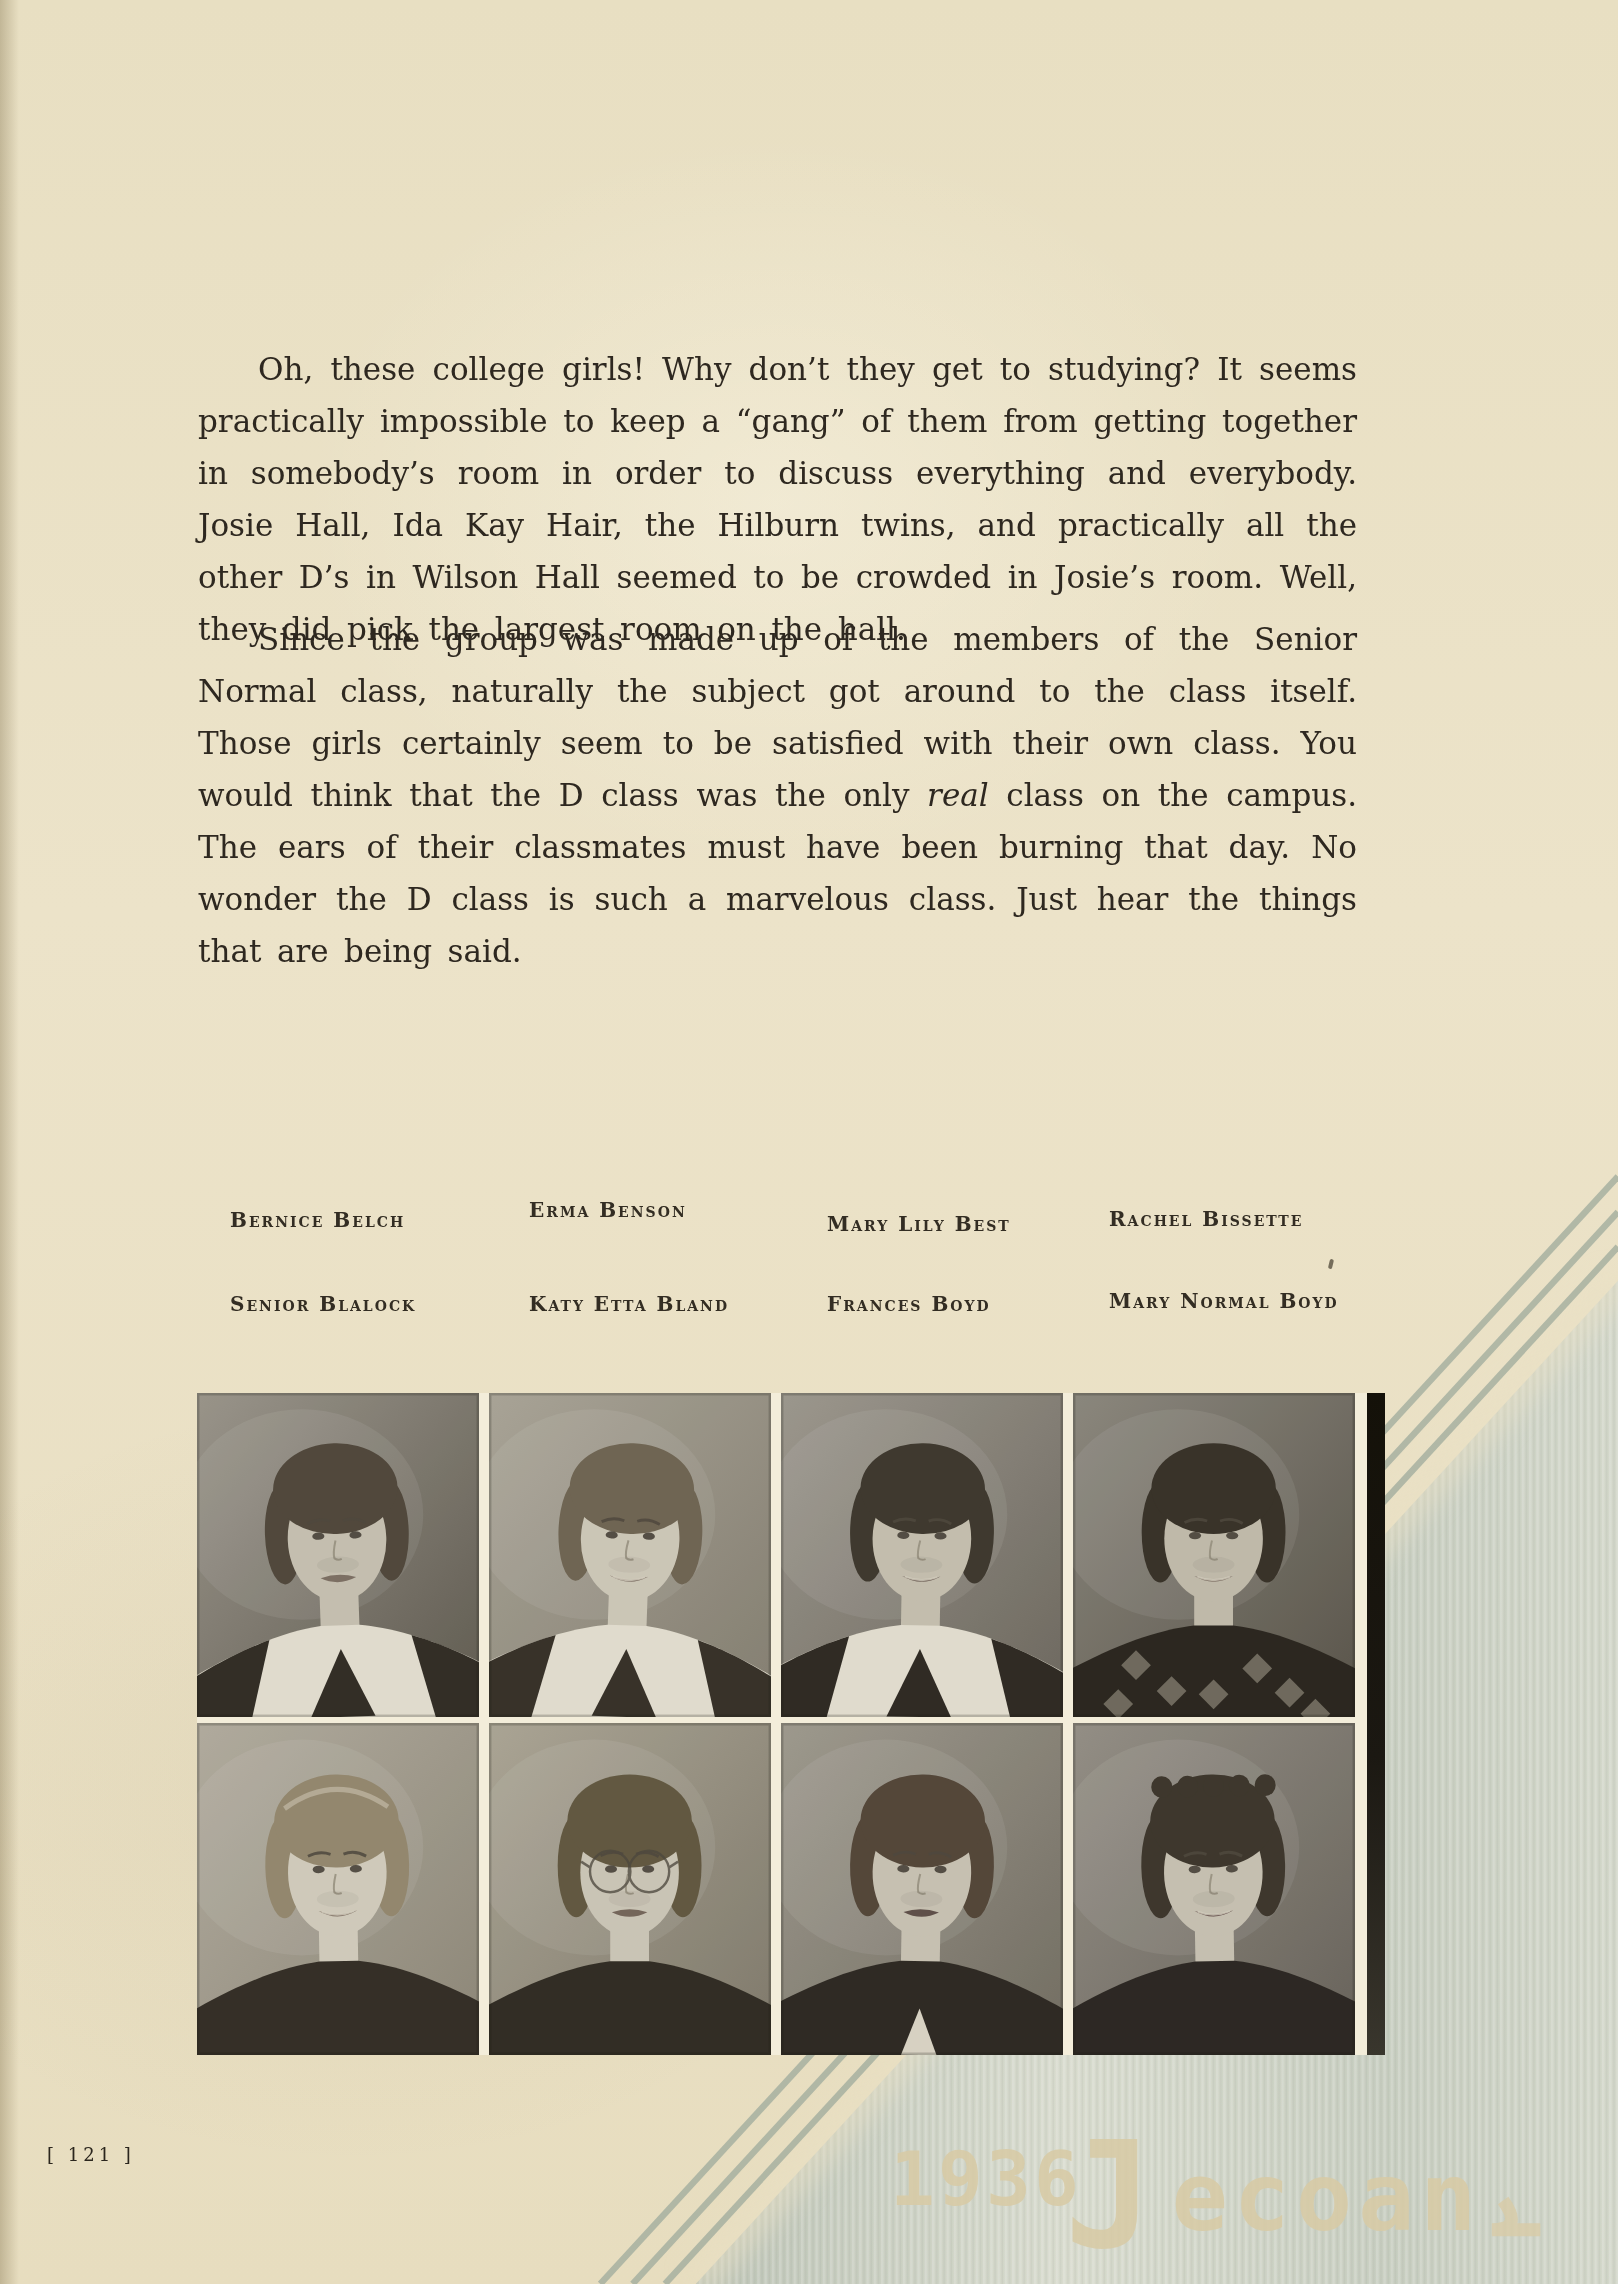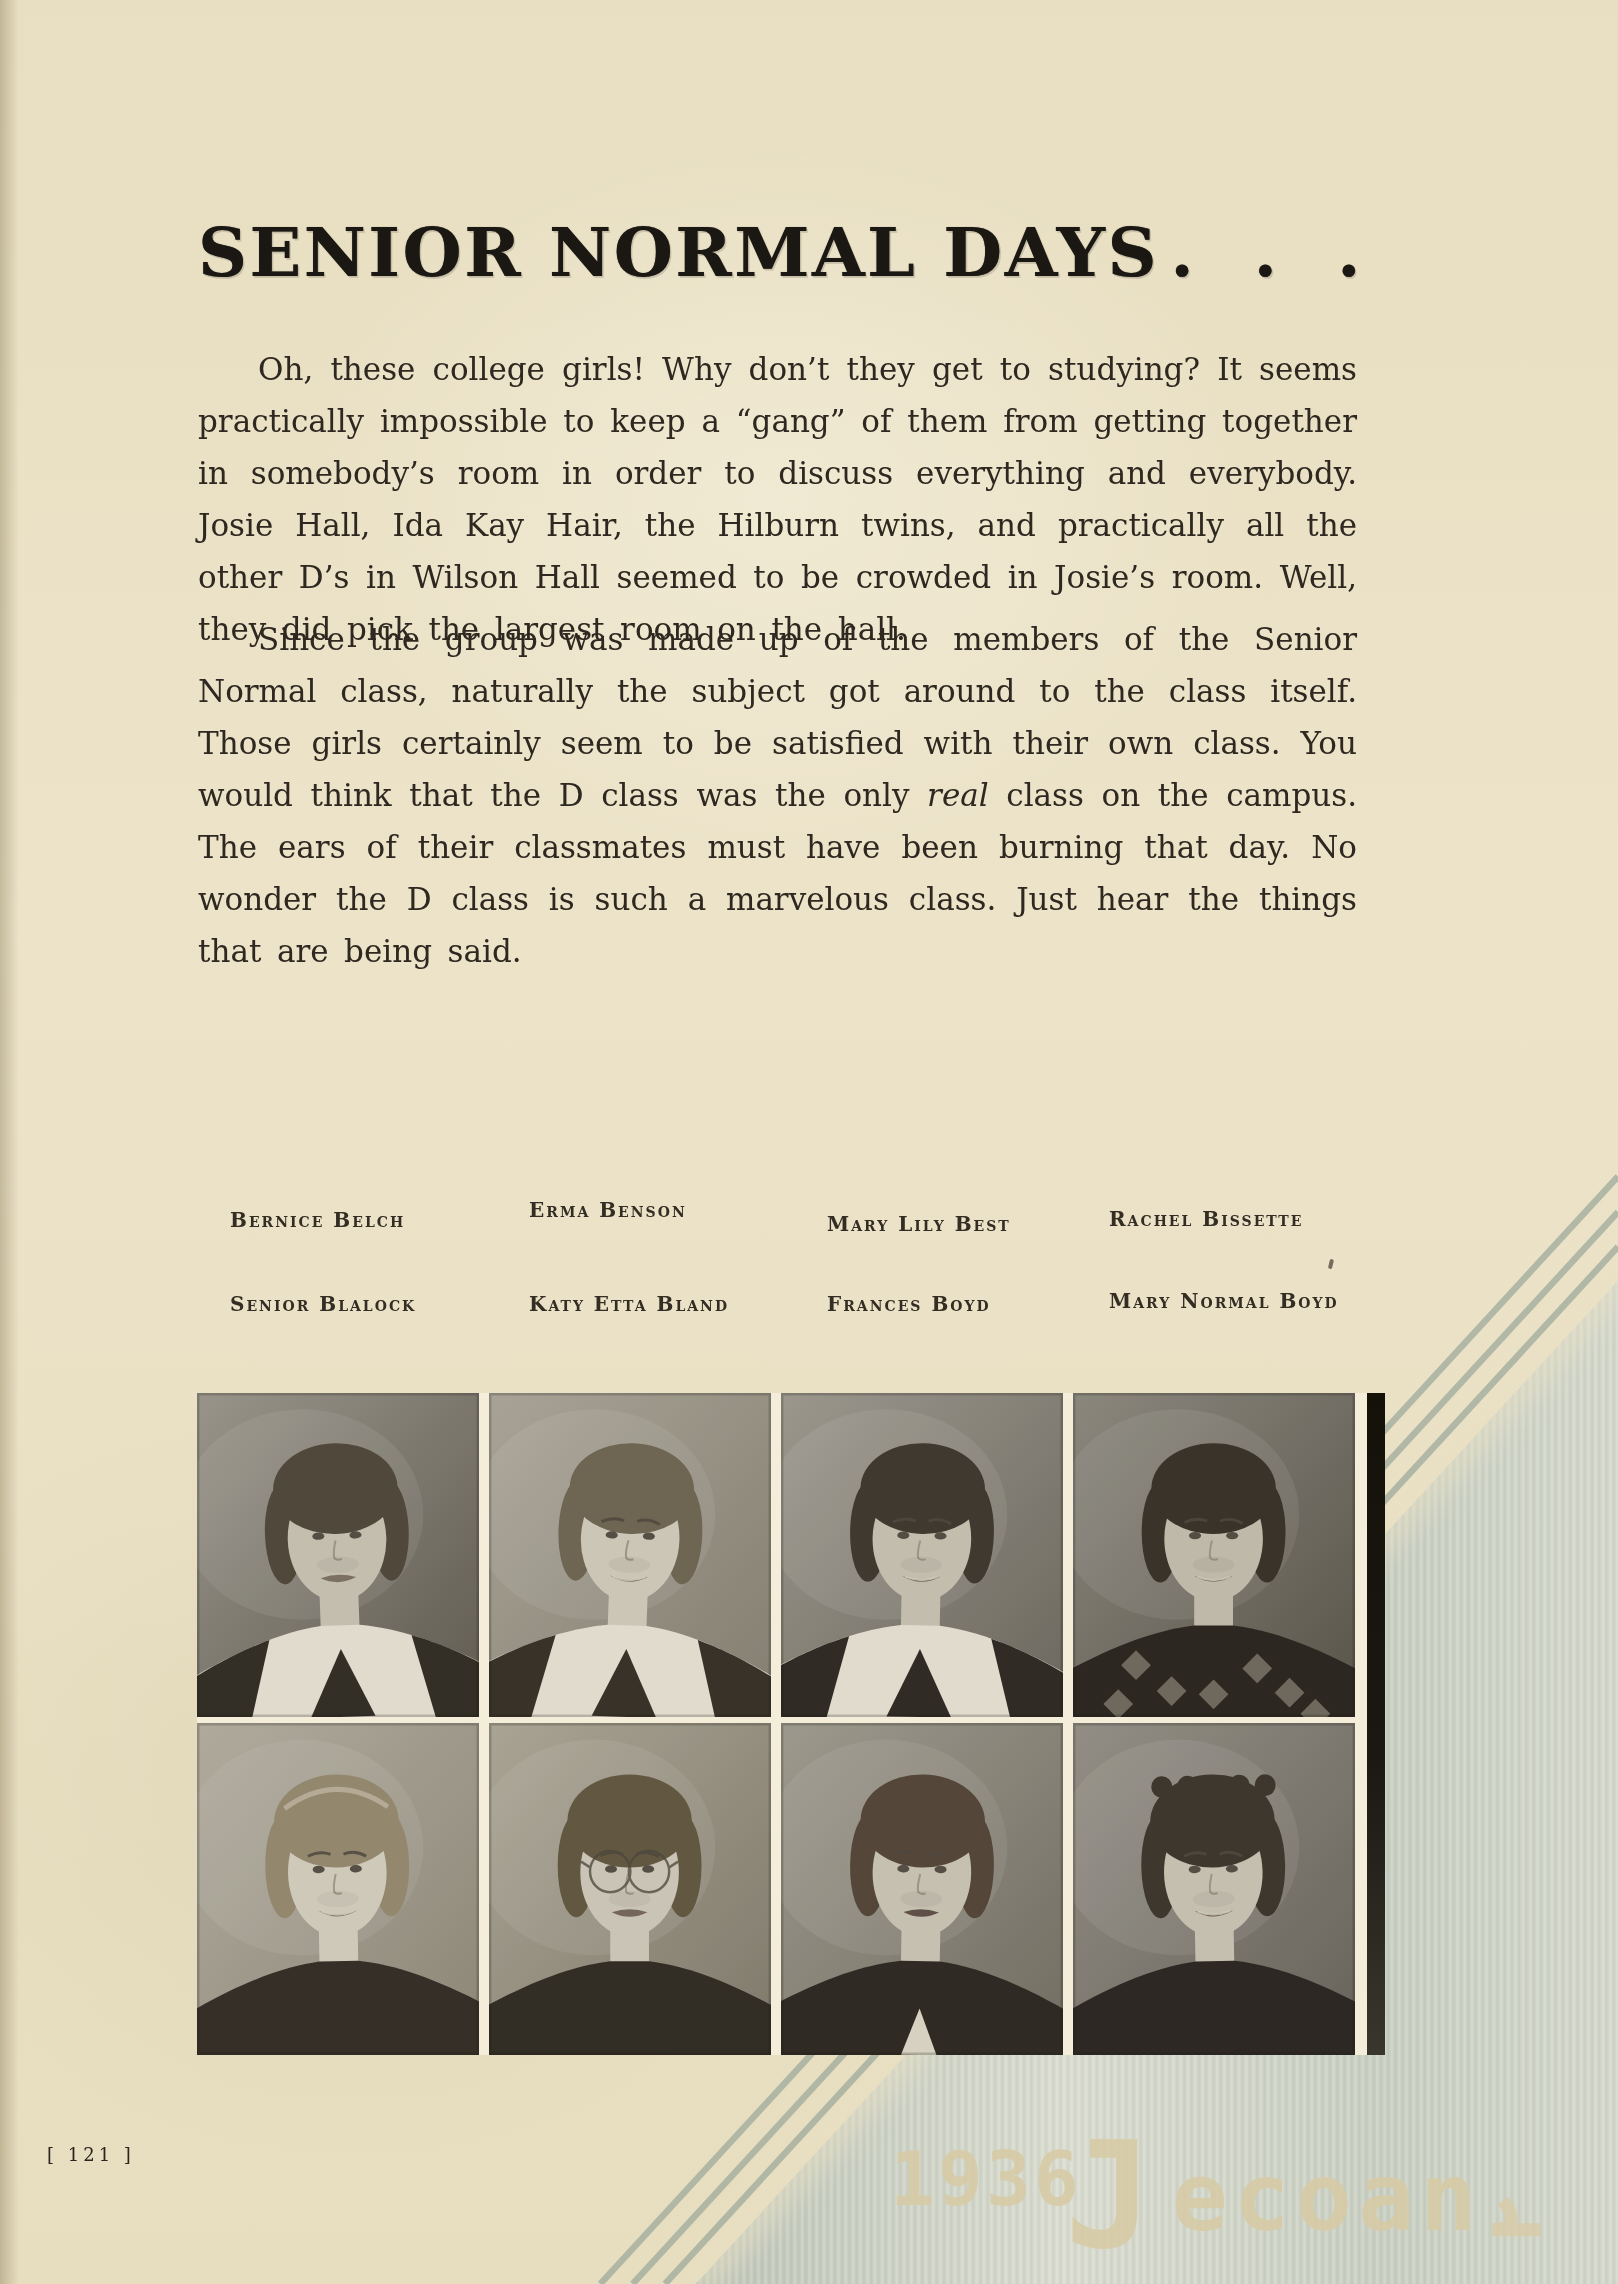--- a/index.html
+++ b/index.html
@@ -98,21 +98,20 @@
     <g font-family="DejaVu Sans Mono, Liberation Mono, monospace" font-weight="bold" fill="#d8cba6" opacity="0.88">
       <text x="1100" y="2726" font-size="92" letter-spacing="4">1936</text>
       <text x="1316" y="2778" font-size="182">J</text>
       <text x="1448" y="2756" font-size="116" letter-spacing="7">ecoan</text>
       <path d="M 1858 2720 q 26 36 -14 36 l 60 0" stroke="#d8cba6" stroke-width="16" fill="none" opacity="0.9"></path>
     </g>
   </svg>
 
   <div class="gutter-shadow"></div>
 
-  <h1 class="page-title"><span>SENIOR NORMAL DAYS</span><span class="title-dots">. . .</span></h1>
 
   <p class="body-par par-1">Oh, these college girls! Why don’t they get to studying? It seems practically impossible to keep a “gang” of them from getting together in somebody’s room in order to discuss everything and everybody. Josie Hall, Ida Kay Hair, the Hilburn twins, and practically all the other D’s in Wilson Hall seemed to be crowded in Josie’s room. Well, they did pick the largest room on the hall.</p>
   <p class="body-par par-2">
     <span>Since the group was made up of the members of the Senior Normal class, naturally the subject got around to the class itself. Those girls certainly seem to be satisfied with their own class. You would think that the D class was the only </span><span class="ital">real</span><span> class on the campus. The ears of their classmates must have been burning that day. No wonder the D class is such a marvelous class. Just hear the things that are being said.</span>
   </p>
 
   <div class="names-row row-1">
     <span>Bernice Belch</span>
     <span>Erma Benson</span>
     <span>Mary Lily Best</span>

